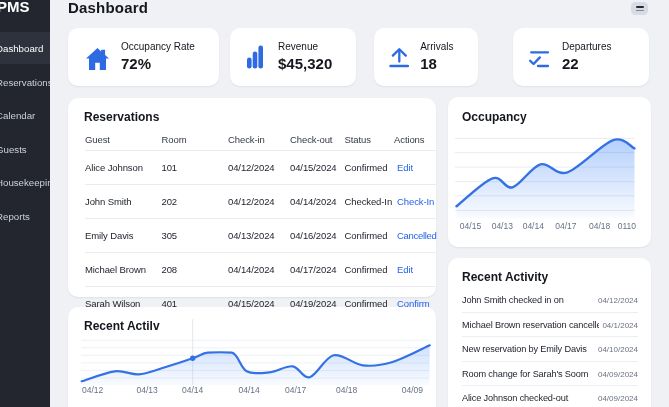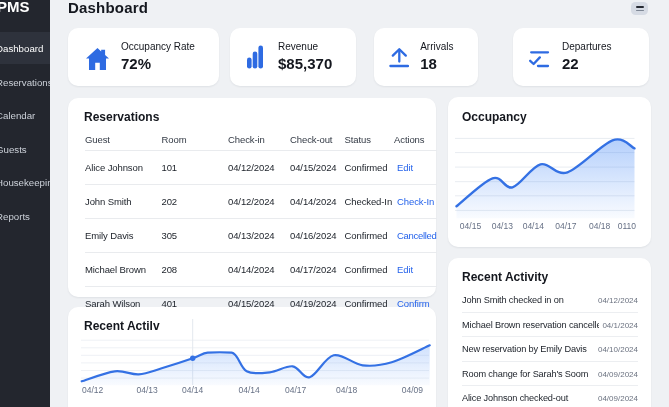--- a/index.html
+++ b/index.html
@@ -63,21 +63,21 @@
 </div>
 <div class="card stat" style="left:229.5px;width:126px;">
   <svg class="ic" style="left:17px;top:17px;" width="16" height="24" viewBox="0 0 16 24">
       <g fill="#2e6be2">
         <rect x="0" y="12.5" width="4.6" height="11" rx="2.3"></rect>
         <rect x="5.7" y="6.5" width="4.6" height="17" rx="2.3"></rect>
         <rect x="11.4" y="0.5" width="4.6" height="23" rx="2.3"></rect>
       </g>
     </svg>
   <div class="lab" style="left:48.5px;top:13px;">Revenue</div>
-  <div class="val" style="left:48.5px;top:27px;">$85,370</div>
+  <div class="val" style="left:48.5px;top:27px;">$45,320</div>
 </div>
 <div class="card stat" style="left:373.7px;width:104px;">
   <svg class="ic" style="left:15px;top:19px;" width="20" height="21" viewBox="0 0 20 21">
       <g fill="none" stroke="#2e6be2" stroke-width="2.3" stroke-linecap="round" stroke-linejoin="round">
         <path d="M3.8 8.6 L10.3 2.2 L16.8 8.6"></path>
         <path d="M10.3 3 L10.3 14.6"></path>
         <path d="M1.4 19 L19 19"></path>
       </g>
     </svg>
   <div class="lab" style="left:46.5px;top:13px;">Arrivals</div>

